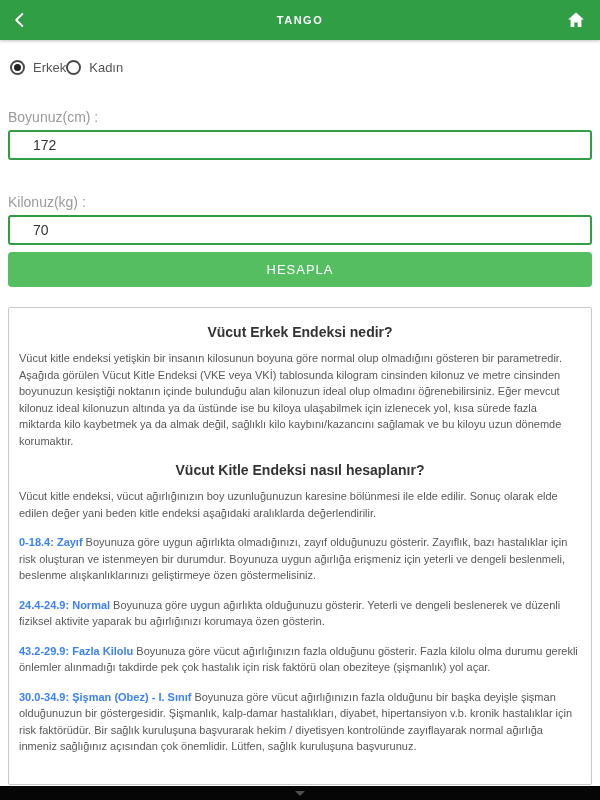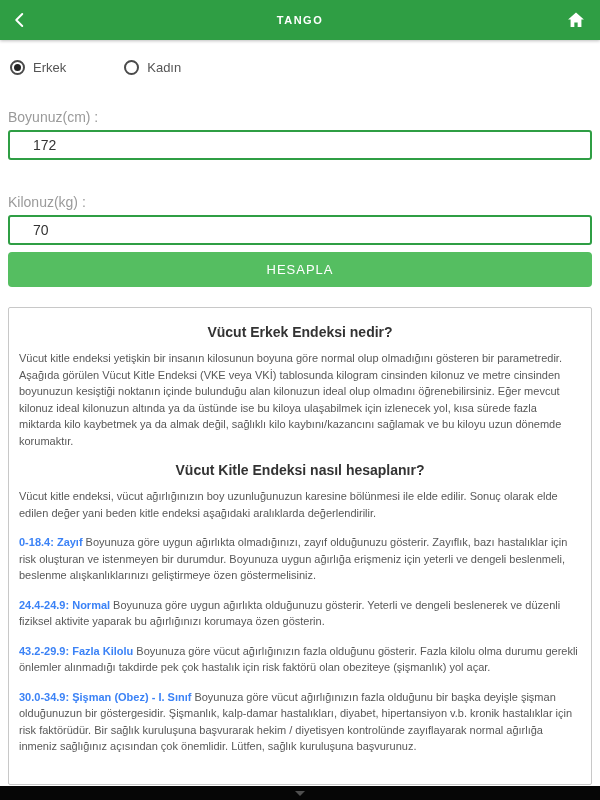--- a/index.html
+++ b/index.html
@@ -17,21 +17,21 @@
     width:40px;height:40px;display:flex;align-items:center;justify-content:center;
     background:transparent;border:none;cursor:pointer;padding:0;
   }
   .header-title{
     position:absolute;left:0;right:0;text-align:center;
     color:#fff;font-weight:bold;font-size:11px;letter-spacing:1.5px;pointer-events:none;
   }
   .header .right{margin-left:auto;margin-right:4px;}
   
   .main{padding:0 8px;}
-  .gender-row{display:flex;align-items:center;gap:58px;margin:20px 2px 0;}
+  .gender-row{display:flex;align-items:center;margin:20px 2px 0;}
   .radio-opt{display:flex;align-items:center;gap:8px;cursor:pointer;}
   .radio{
     width:15px;height:15px;border-radius:50%;border:2px solid #4a4a4a;
     display:flex;align-items:center;justify-content:center;box-sizing:border-box;flex:0 0 auto;
   }
   .radio.checked::after{content:"";width:7px;height:7px;border-radius:50%;background:#222;}
   .radio-label{font-size:13px;color:#555;}
   .field-label{margin-top:34px;font-size:14px;color:#9a9a9a;}
   .text-input{
     margin-top:5px;width:100%;height:30px;box-sizing:border-box;

